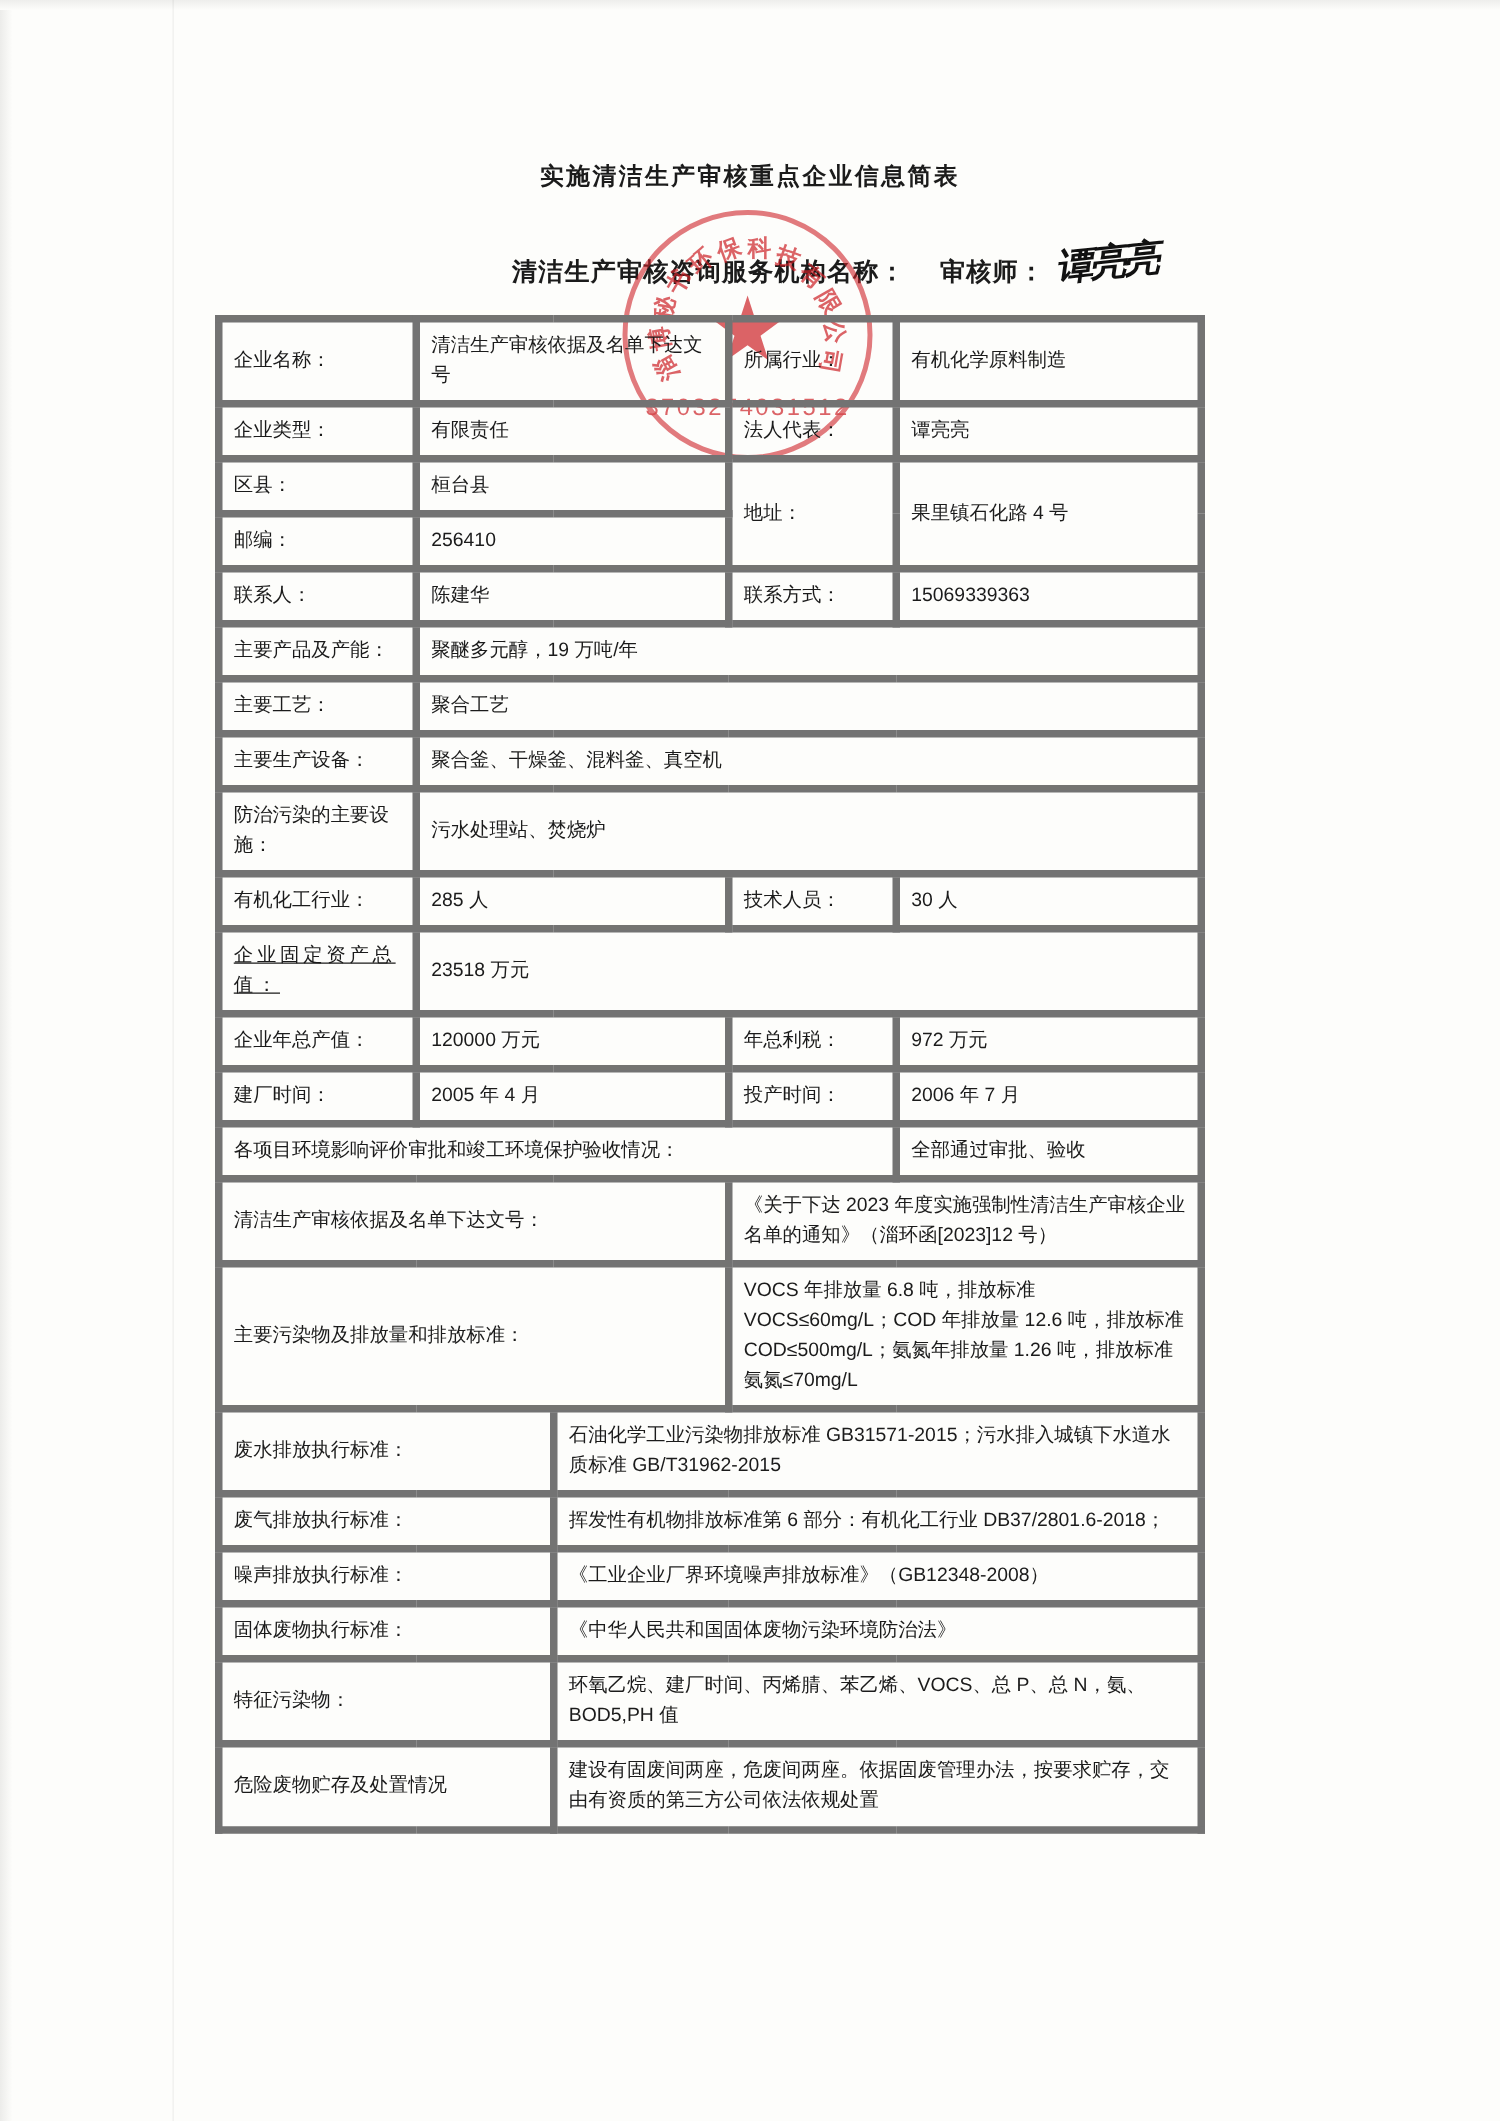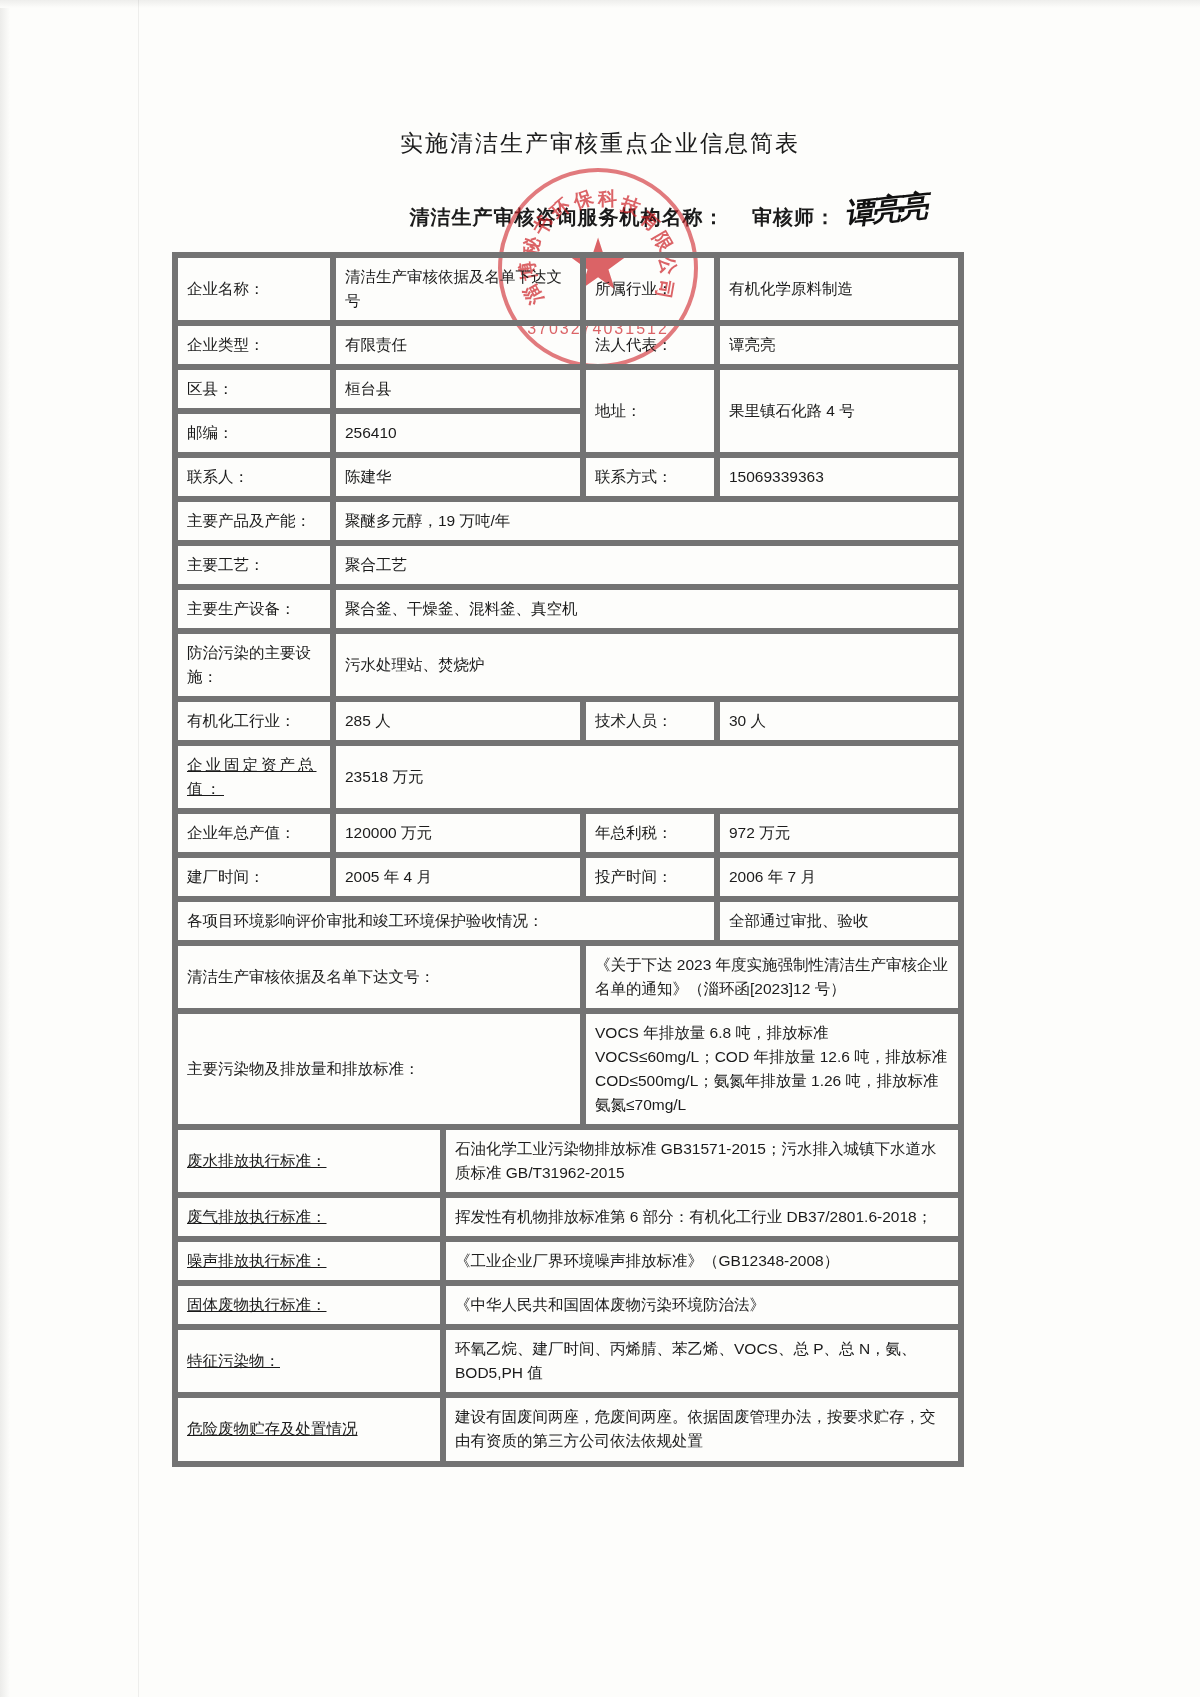--- a/index.html
+++ b/index.html
@@ -40,22 +40,22 @@
     bottom: 0;
     width: 1px;
     background: rgba(0,0,0,0.06);
   }
   .doc-title {
     position: absolute;
     top: 128px;
     left: 0;
     right: 0;
     text-align: center;
-    font-size: 23px;
-    font-weight: normal;
+    font-size: 19px;
+    font-weight: bold;
     letter-spacing: 2px;
     font-family: "Liberation Sans", "DejaVu Sans", sans-serif;
   }
   .subhead {
     position: absolute;
     top: 204px;
     left: 172px;
     width: 790px;
     font-size: 20px;
     font-weight: bold;
@@ -92,21 +92,21 @@
     font-size: 15.5px;
   }
   table.main td {
     border: 6px solid #737373;
     padding: 7px 9px;
     vertical-align: middle;
     line-height: 1.55;
     font-family: "Liberation Sans", "DejaVu Sans", sans-serif;
   }
   td.label { width: 158px; }
-  td.label2 { width: 168px; text-decoration: underline; }
+  td.label2 { width: 168px; }
   td.mid-label { width: 134px; }
   .tight { line-height: 1.5; }
   .spaced { letter-spacing: 3px; text-decoration: underline; }
   .pad-left { padding-left: 20px; }
   
   .seal {
     position: absolute;
     left: 498px;
     top: 168px;
     width: 200px;
@@ -139,21 +139,21 @@
     font-size: 62px;
     color: rgba(205, 32, 38, 0.85);
     line-height: 1;
   }
   .seal .seal-code {
     position: absolute;
     left: 0;
     right: 0;
     bottom: 26px;
     text-align: center;
-    font-size: 16px;
+    font-size: 19px;
     letter-spacing: 2px;
     color: rgba(205, 32, 38, 0.85);
     font-family: "Liberation Sans", "DejaVu Sans", sans-serif;
   }
 </style>
 </head>
 <body>
 
 <div class="page">
   <div class="scan-edge-left"></div>

